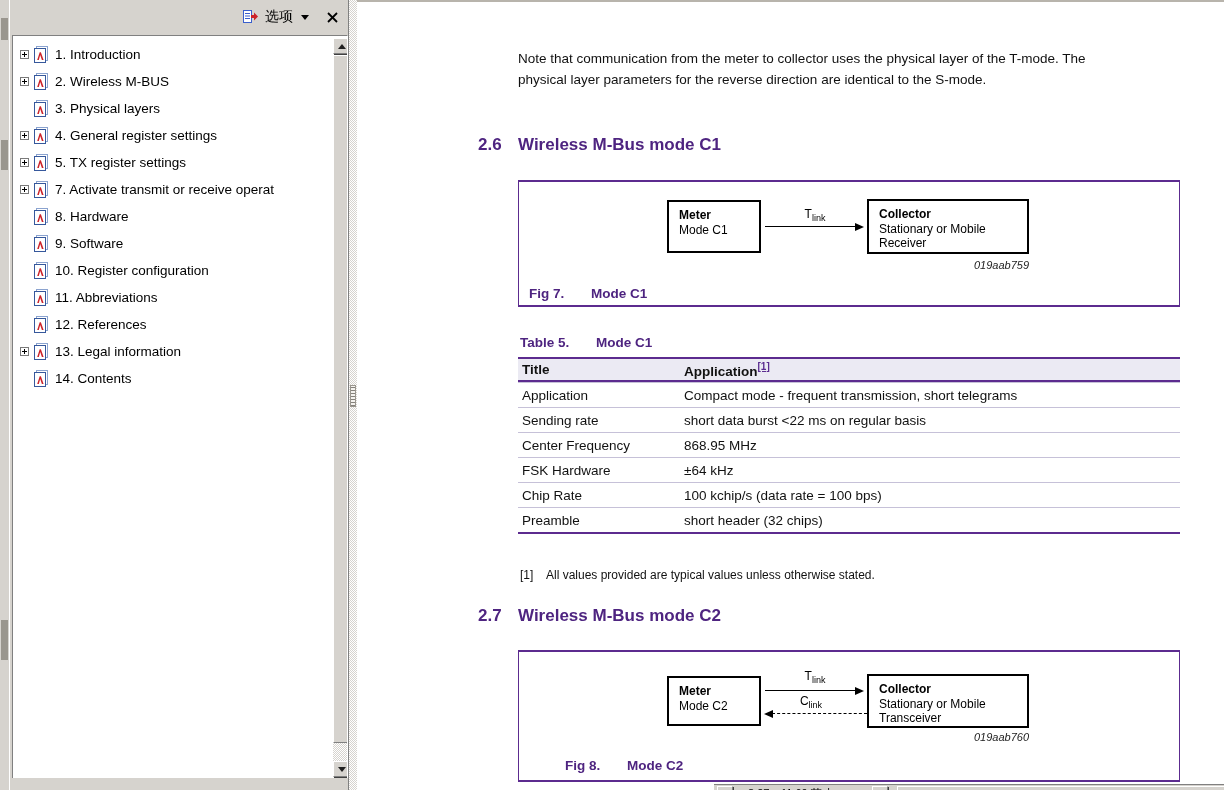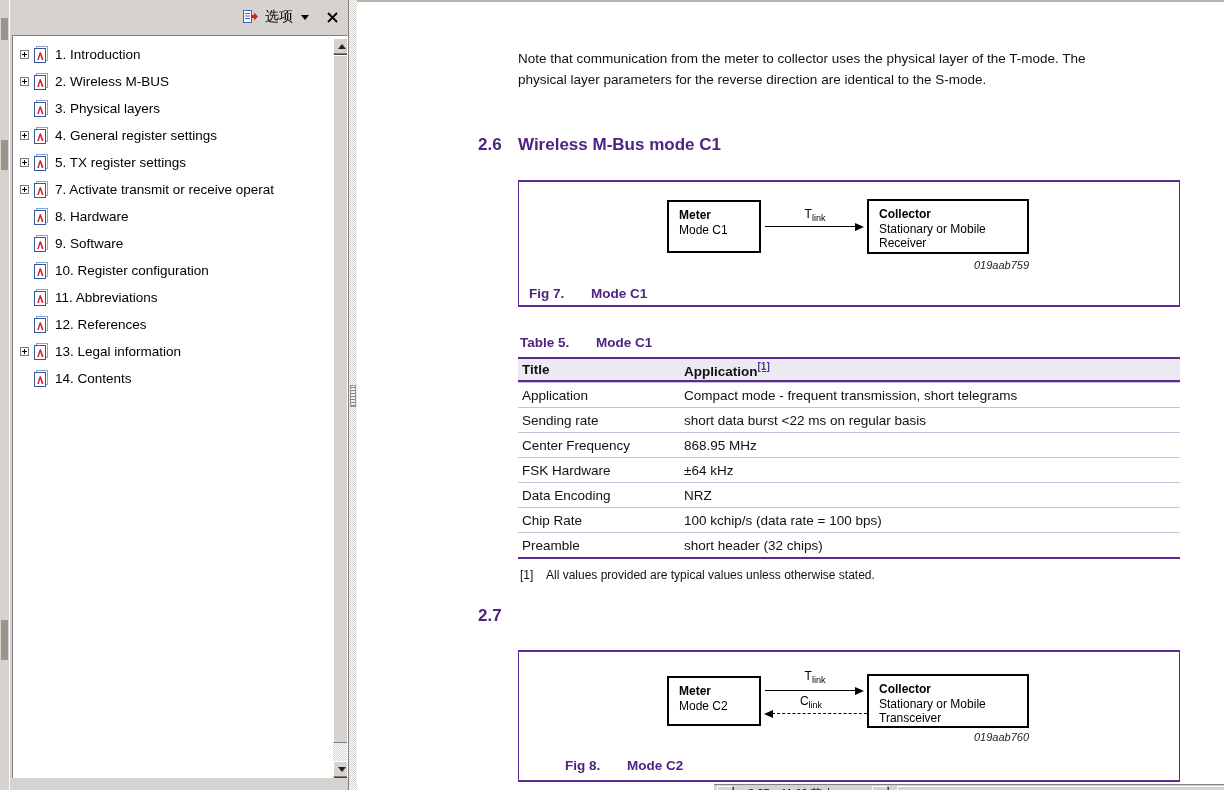--- a/index.html
+++ b/index.html
@@ -351,44 +351,41 @@
   <div class="trow">
     <div class="tc1">Center Frequency</div>
     <div class="tc2">868.95 MHz</div>
   </div>
 
   <div class="trow">
     <div class="tc1">FSK Hardware</div>
     <div class="tc2">±64 kHz</div>
   </div>
 
-  <div class="trow">
-    <div class="tc1">Data Encoding</div>
-    <div class="tc2">NRZ</div>
-  </div>
 
   <div class="trow">
     <div class="tc1">Chip Rate</div>
     <div class="tc2">100 kchip/s (data rate = 100 bps)</div>
   </div>
 
   <div class="trow">
     <div class="tc1">Preamble</div>
     <div class="tc2">short header (32 chips)</div>
   </div>
 </div>
     </div>
 
     <div id="footnote" class="abs">
       <span class="fm">[1]</span>
       <span>All values provided are typical values unless otherwise stated.</span>
     </div>
 
     <div id="sec27" class="abs section-h">
       <span class="num">2.7</span>
+      <span>Wireless M-Bus mode C2</span>
     </div>
 
     <div id="fig8" class="figframe">
       <div class="diagbox" style="left:148px;top:24px;width:94px;height:50px;">
         <b>Meter</b><br>
         <span>Mode C2</span>
       </div>
       <div class="diagbox" style="left:348px;top:22px;width:162px;height:54px;">
         <b>Collector</b><br>
         <span>Stationary or Mobile</span><br>

